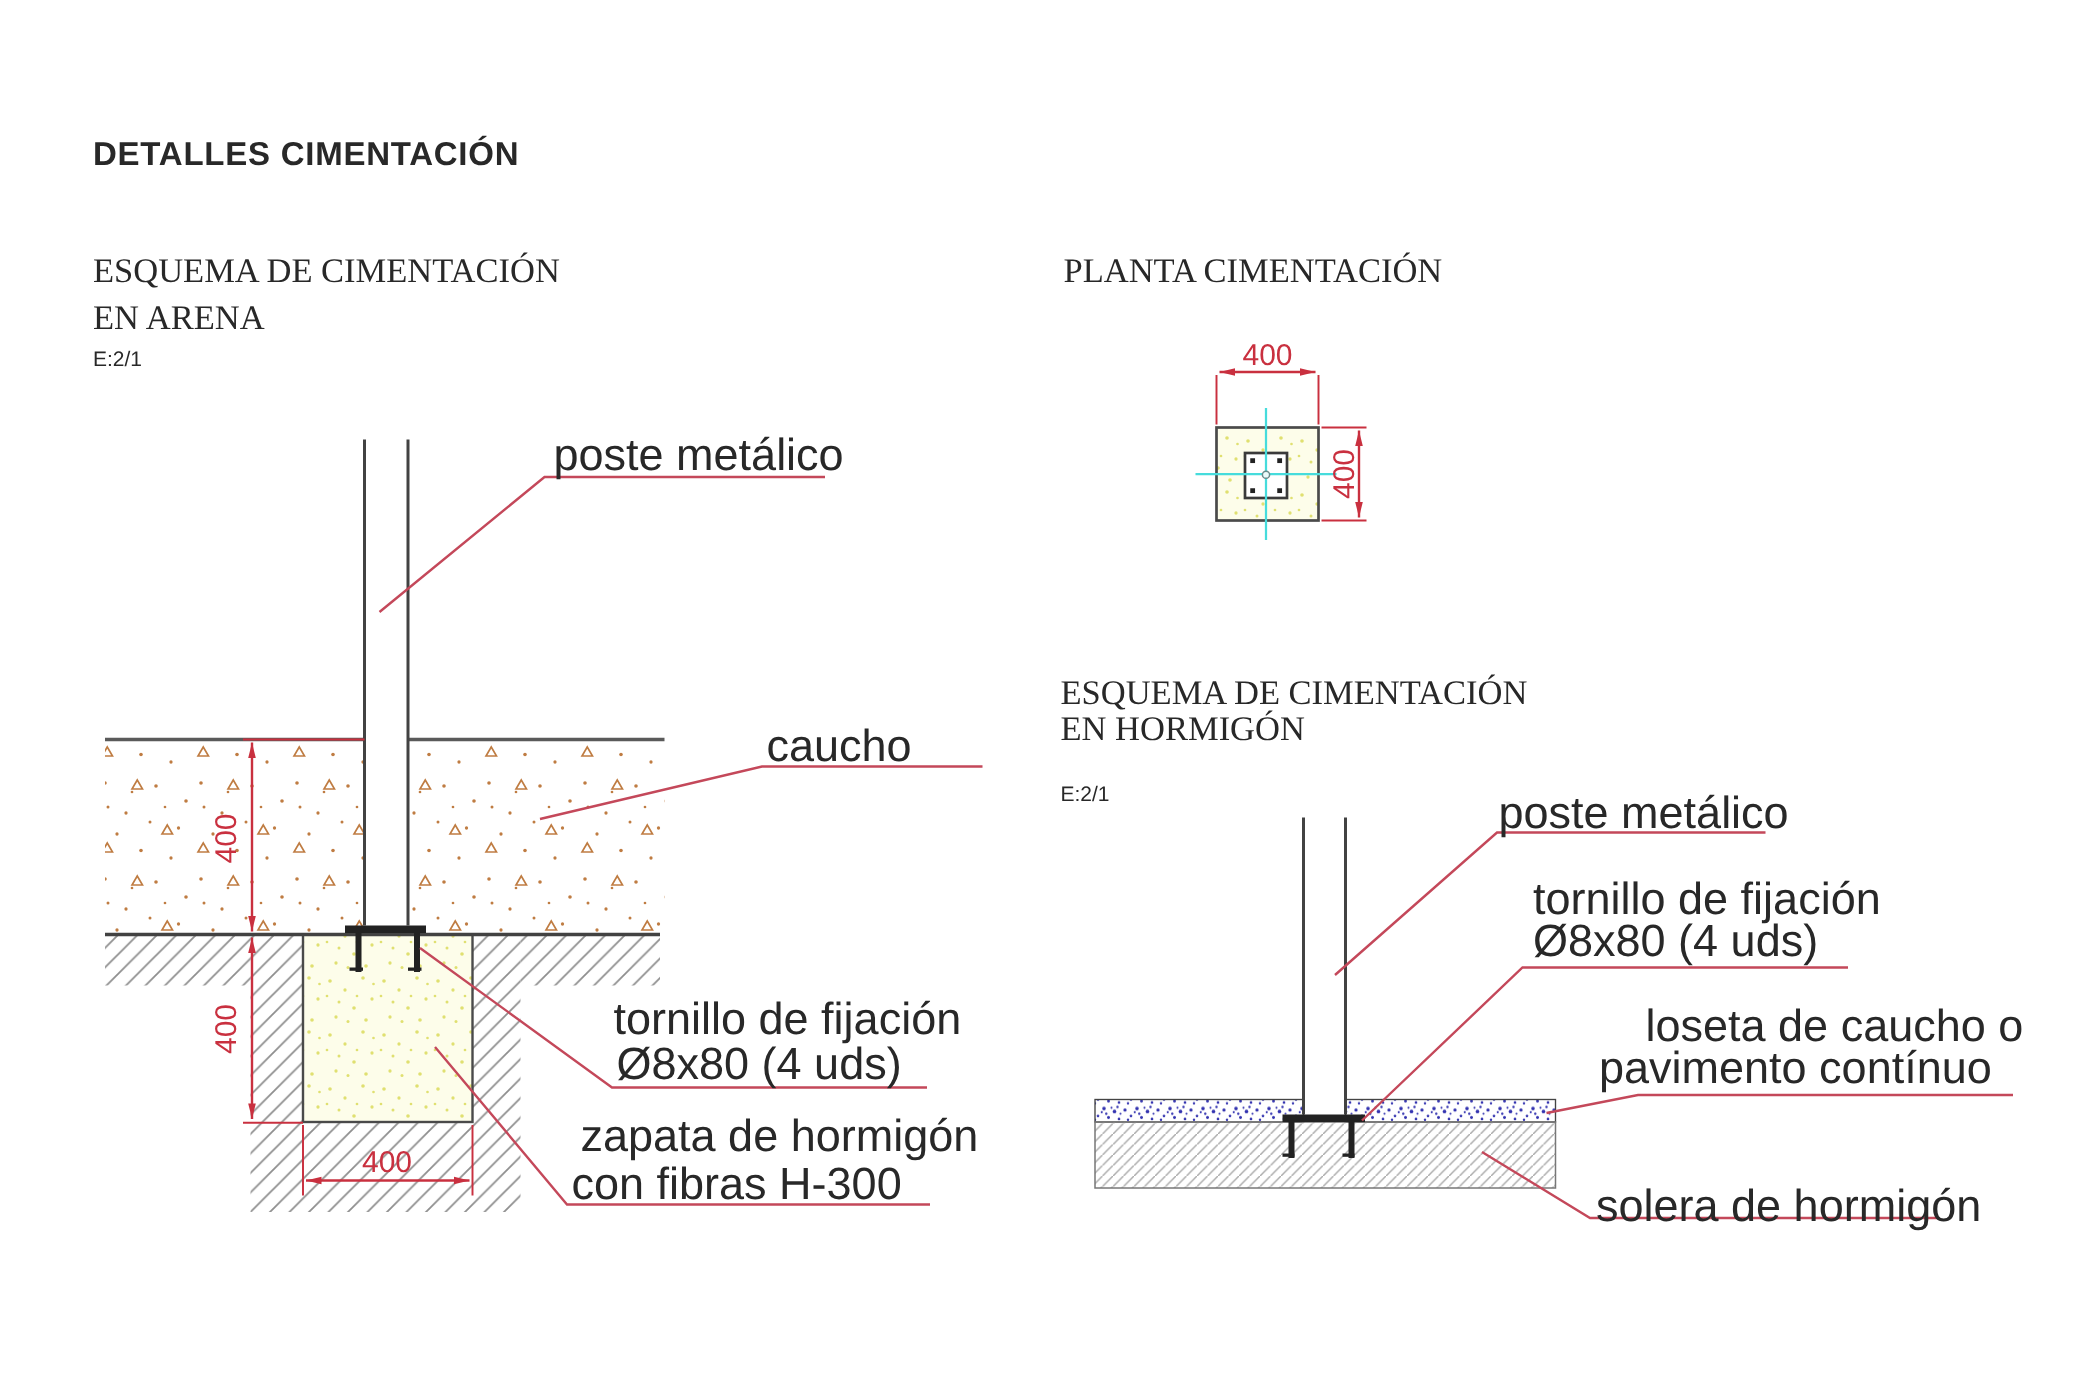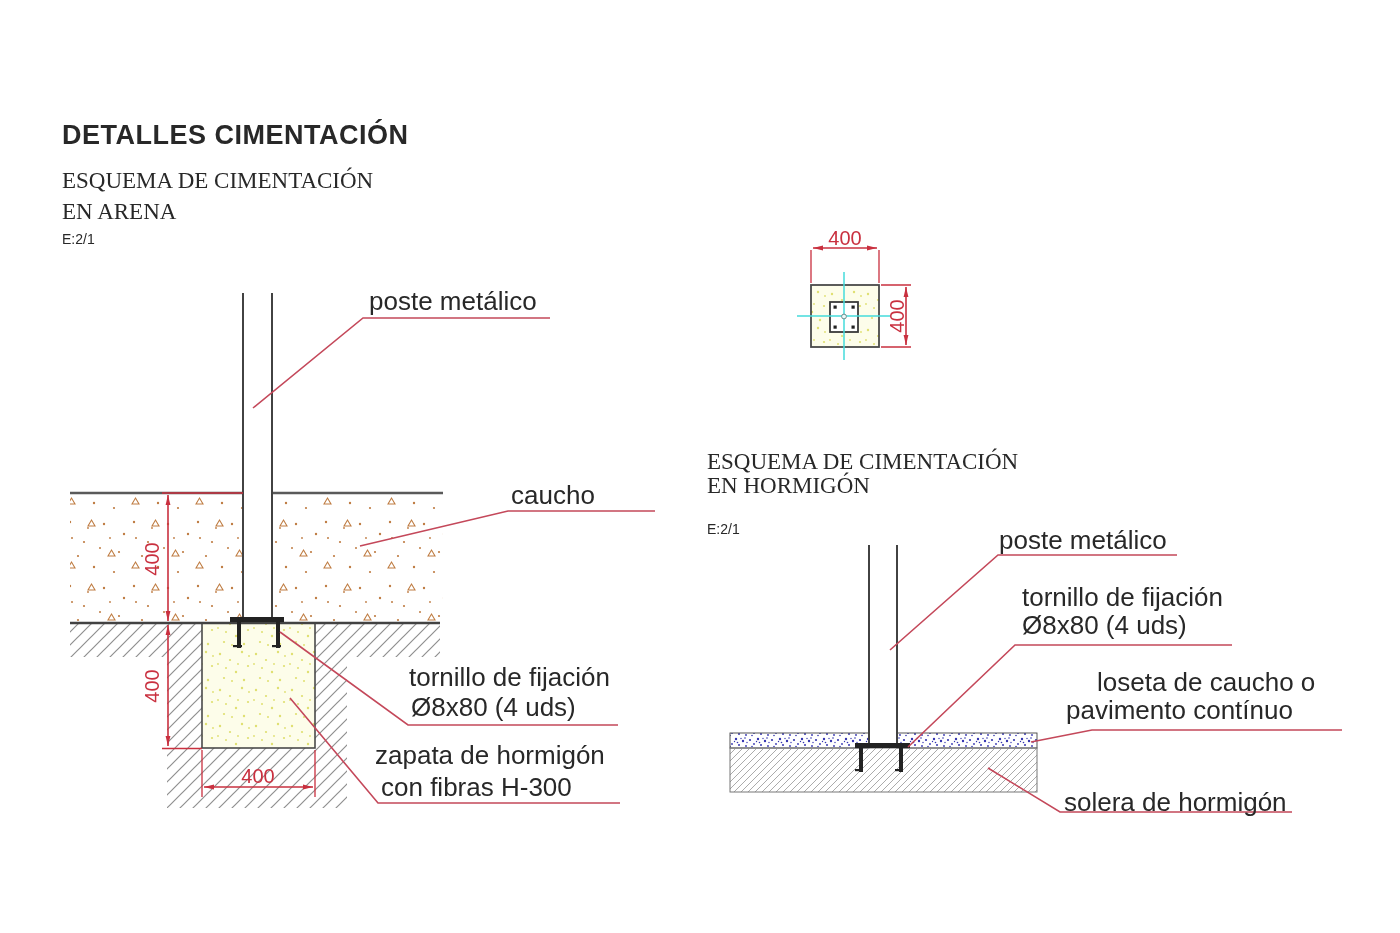--- a/index.html
+++ b/index.html
@@ -4,23 +4,23 @@
 <style>
   :root{
     --red:#c9303f; --leader:#c4485a; --cyan:#46dcdc; --text:#282828;
     --sand:#bf7c42; --ydot:#e0e070; --ybg:#fdfdea; --blue:#3434b0;
     --hatch:#8f8f8f; --hatchf:#ababab; --dark:#424242;
   }
   html,body{margin:0;padding:0;background:#ffffff;}
   #sheet{position:relative;width:1400px;height:933px;background:#ffffff;overflow:hidden;
          font-family:"Liberation Sans", sans-serif;}
   #sheet svg{position:absolute;left:0;top:0;}
-  .lbl{position:absolute;font-size:26px;line-height:1.15;color:var(--text);white-space:nowrap;}
+  .lbl{position:absolute;font-size:30px;line-height:1.15;color:var(--text);white-space:nowrap;}
   .hdr{font-size:23px;font-family:Liberation Serif, serif;}
-  .ttl{font-size:27px;font-weight:bold;letter-spacing:.5px;margin-top:30px;}
+  .ttl{font-size:22px;font-weight:bold;letter-spacing:.5px;}
   .scale{font-size:14px;}
   .dim{position:absolute;font-size:20px;color:var(--red);white-space:nowrap;}
   .ctr{transform:translate(-50%,-50%);}
   .rot{transform:translate(-50%,-50%) rotate(-90deg);}
   .ln{stroke:var(--dark);fill:none;}
   .gnd{stroke:#5a5a5a;fill:none;}
   .redl{stroke:var(--leader);stroke-width:1.6;fill:none;}
   .redd{stroke:var(--red);stroke-width:1.6;fill:none;}
   .rede{stroke:var(--red);stroke-width:1.3;fill:none;}
   .red-fill{fill:var(--red);}
@@ -177,30 +177,31 @@
       <path class="redl" d="M1292,812 H1060 L988,768"></path>
     </g>
   </svg>
 
   <div class="lbl ttl" style="left:62px;top:90px">DETALLES CIMENTACIÓN</div>
 
   <div class="lbl hdr" style="left:62px;top:168px">ESQUEMA DE CIMENTACIÓN</div>
   <div class="lbl hdr" style="left:62px;top:199px">EN ARENA</div>
   <div class="lbl scale" style="left:62px;top:231px">E:2/1</div>
 
+  <div class="lbl hdr" style="left:709px;top:168px">PLANTA CIMENTACIÓN</div>
 
   <div class="lbl hdr" style="left:707px;top:449px">ESQUEMA DE CIMENTACIÓN</div>
   <div class="lbl hdr" style="left:707px;top:473px">EN HORMIGÓN</div>
   <div class="lbl scale" style="left:707px;top:521px">E:2/1</div>
 
   <div class="lbl" style="left:369px;top:287px">poste metálico</div>
   <div class="lbl" style="left:511px;top:481px">caucho</div>
   <div class="lbl" style="left:409px;top:663px">tornillo de fijación</div>
   <div class="lbl" style="left:411px;top:693px">Ø8x80 (4 uds)</div>
-  <div class="lbl" style="left:375px;top:741px">zapata de hormigón</div>
+  <div class="lbl" style="left:387px;top:741px">zapata de hormigón</div>
   <div class="lbl" style="left:381px;top:773px">con fibras H-300</div>
 
   <div class="lbl" style="left:999px;top:526px">poste metálico</div>
   <div class="lbl" style="left:1022px;top:583px">tornillo de fijación</div>
   <div class="lbl" style="left:1022px;top:611px">Ø8x80 (4 uds)</div>
   <div class="lbl" style="left:1097px;top:668px">loseta de caucho o</div>
   <div class="lbl" style="left:1066px;top:696px">pavimento contínuo</div>
   <div class="lbl" style="left:1064px;top:788px">solera de hormigón</div>
 
   <div class="dim rot" style="left:152px;top:559px">400</div>

